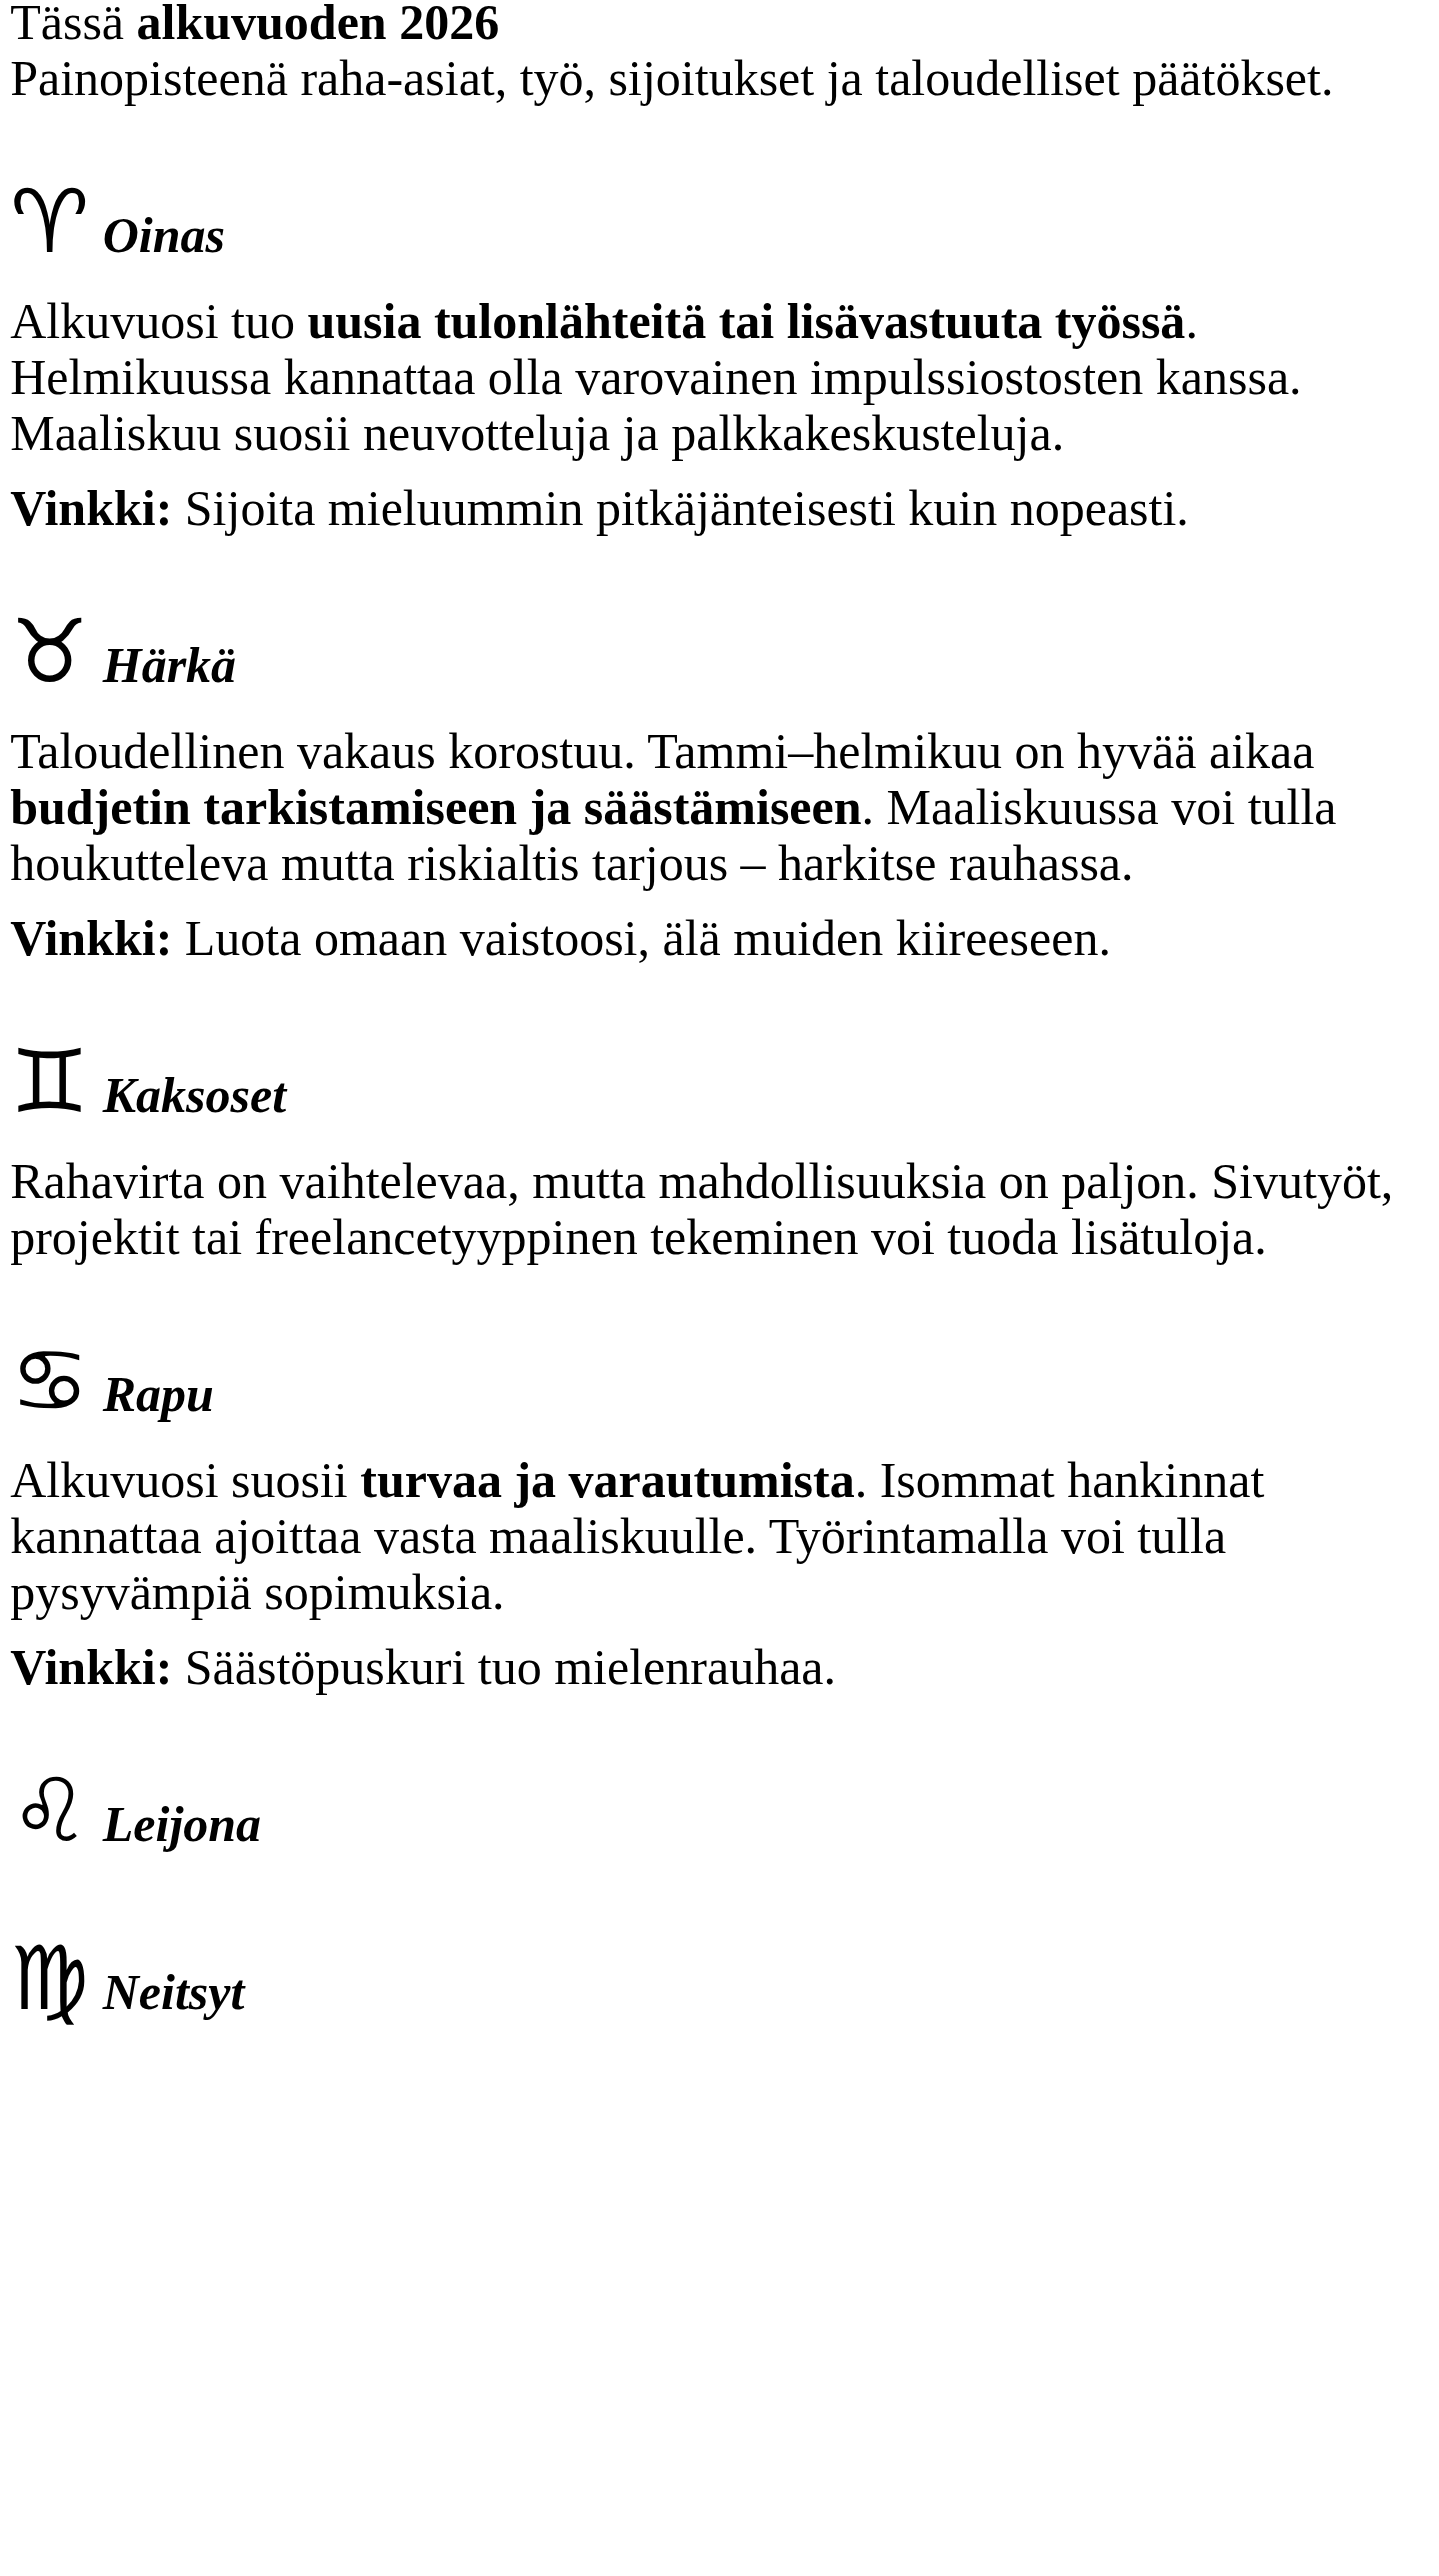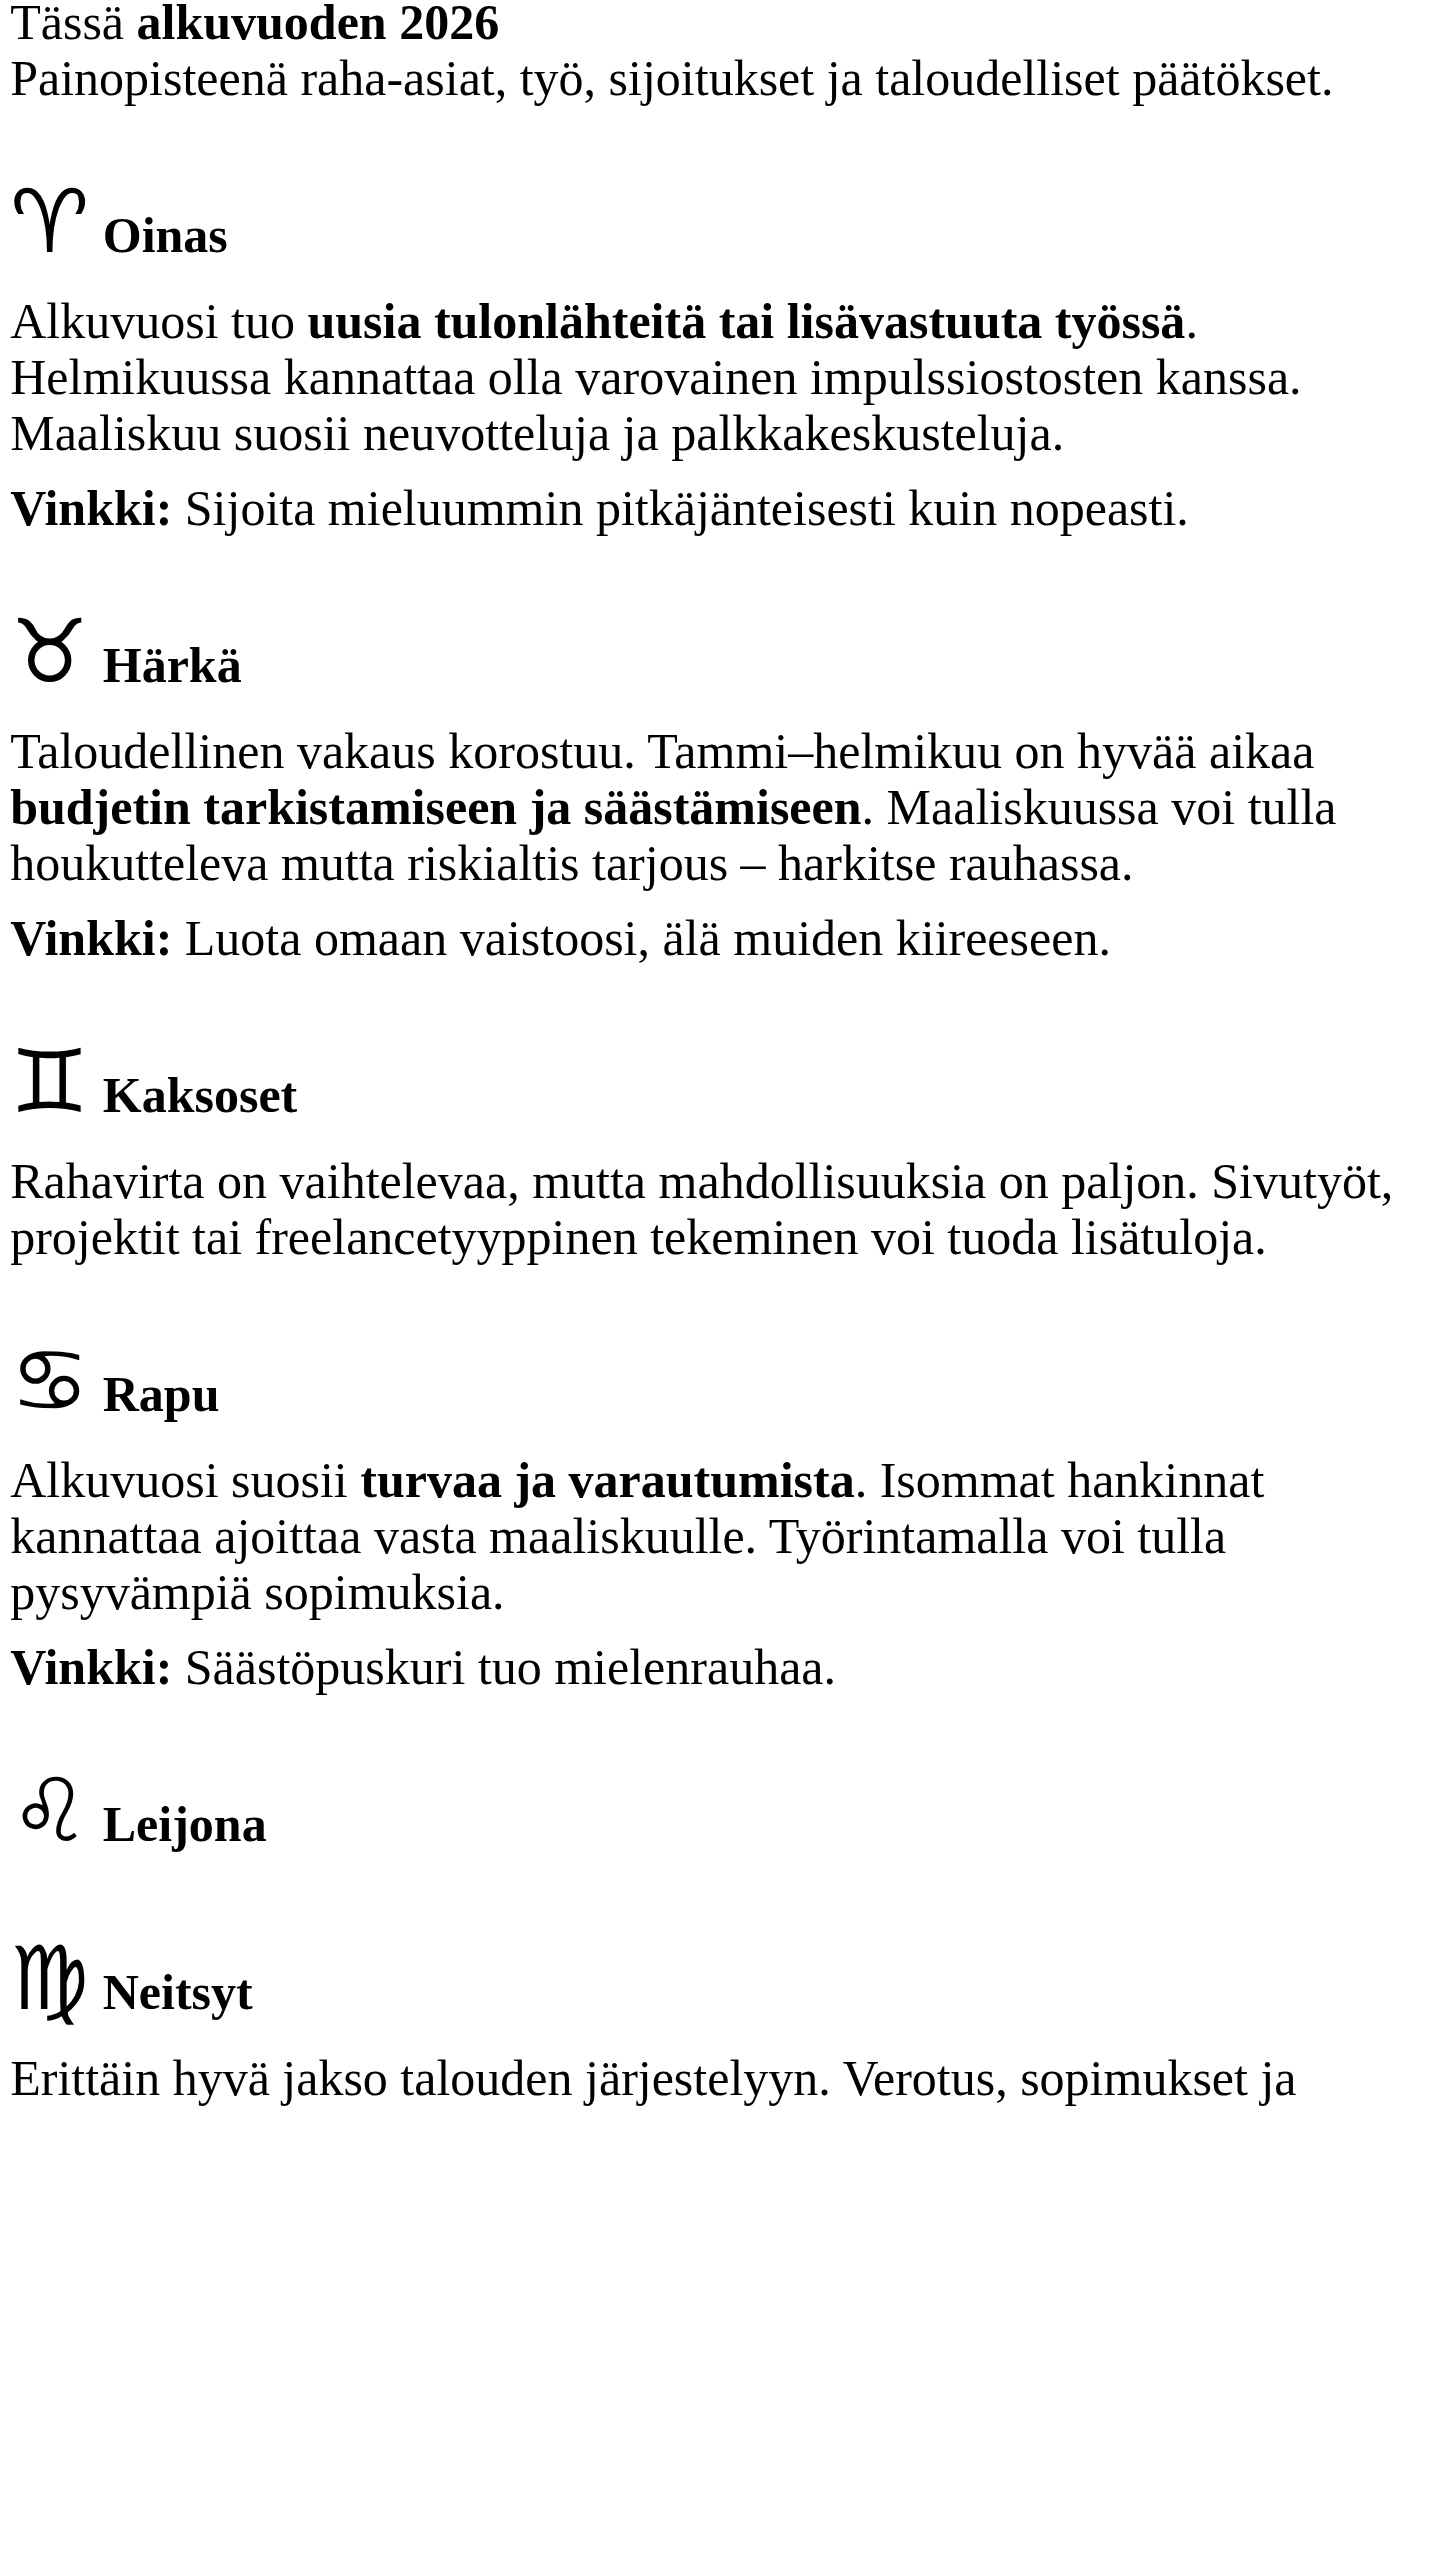--- a/index.html
+++ b/index.html
@@ -34,20 +34,21 @@
     font-family: "DejaVu Sans", sans-serif;
     font-size: 88px;
     line-height: 1.17;
     font-weight: normal;
   }
   .sign-name {
     font-size: 50px;
     font-weight: bold;
     margin-left: 13.7px;
     white-space: nowrap;
+    font-style: italic;
   }
   .sign-body {
     margin-top: 19px;
   }
   .sign-tip {
     margin-top: 19px;
   }
 </style>
 </head>
 <body>
@@ -99,17 +100,16 @@
         <span class="sign-symbol">♌</span>
         <span class="sign-name">Leijona</span>
       </div>
   </section>
 
   <section class="sign">
     <div class="sign-head">
         <span class="sign-symbol">♍</span>
         <span class="sign-name">Neitsyt</span>
       </div>
-    <p class="sign-body"><span>Erittäin hyvä jakso talouden järjestelyyn. Verotus, sopimukset ja</span><span class="b"></span><span></span></p>
   </section>
 
 </div>
 
 
 </body></html>

